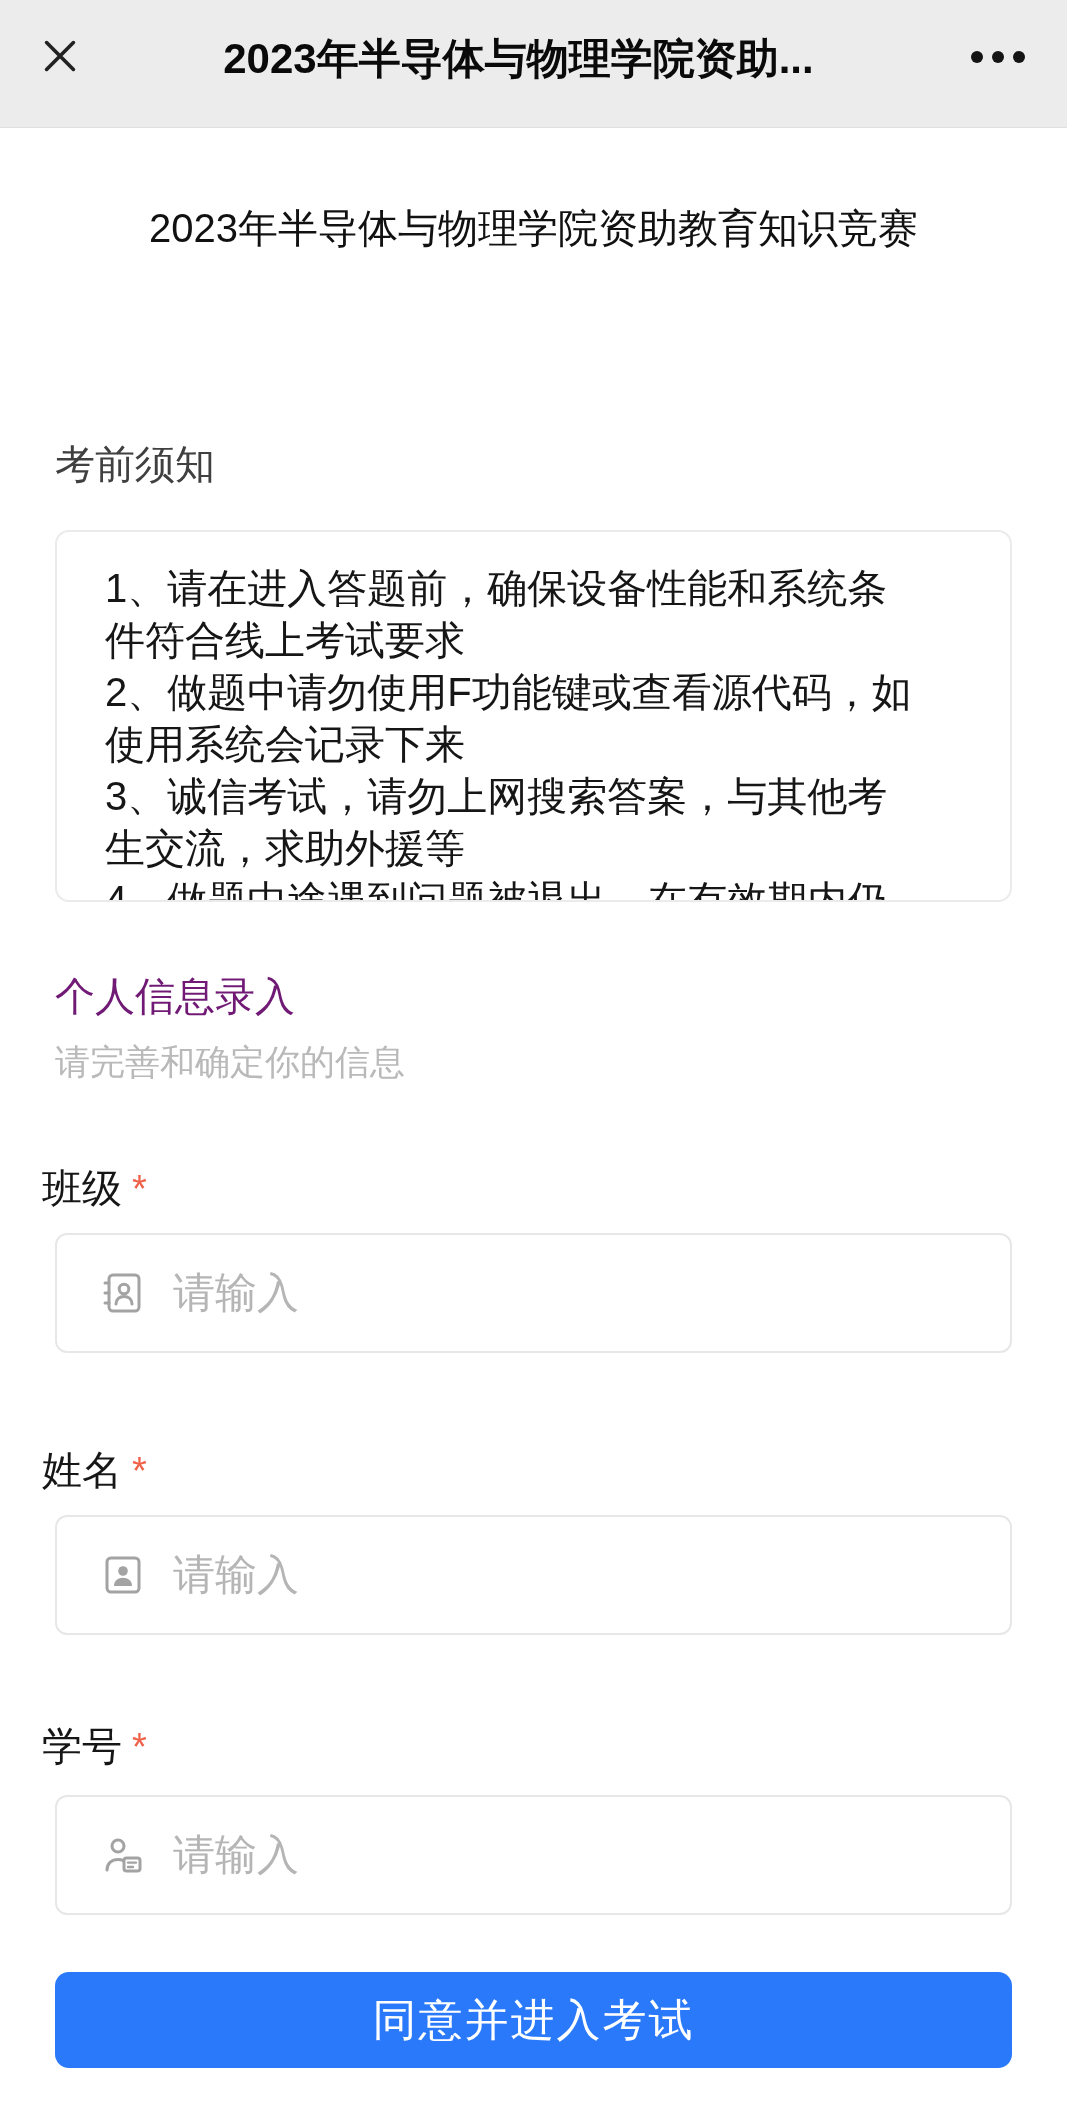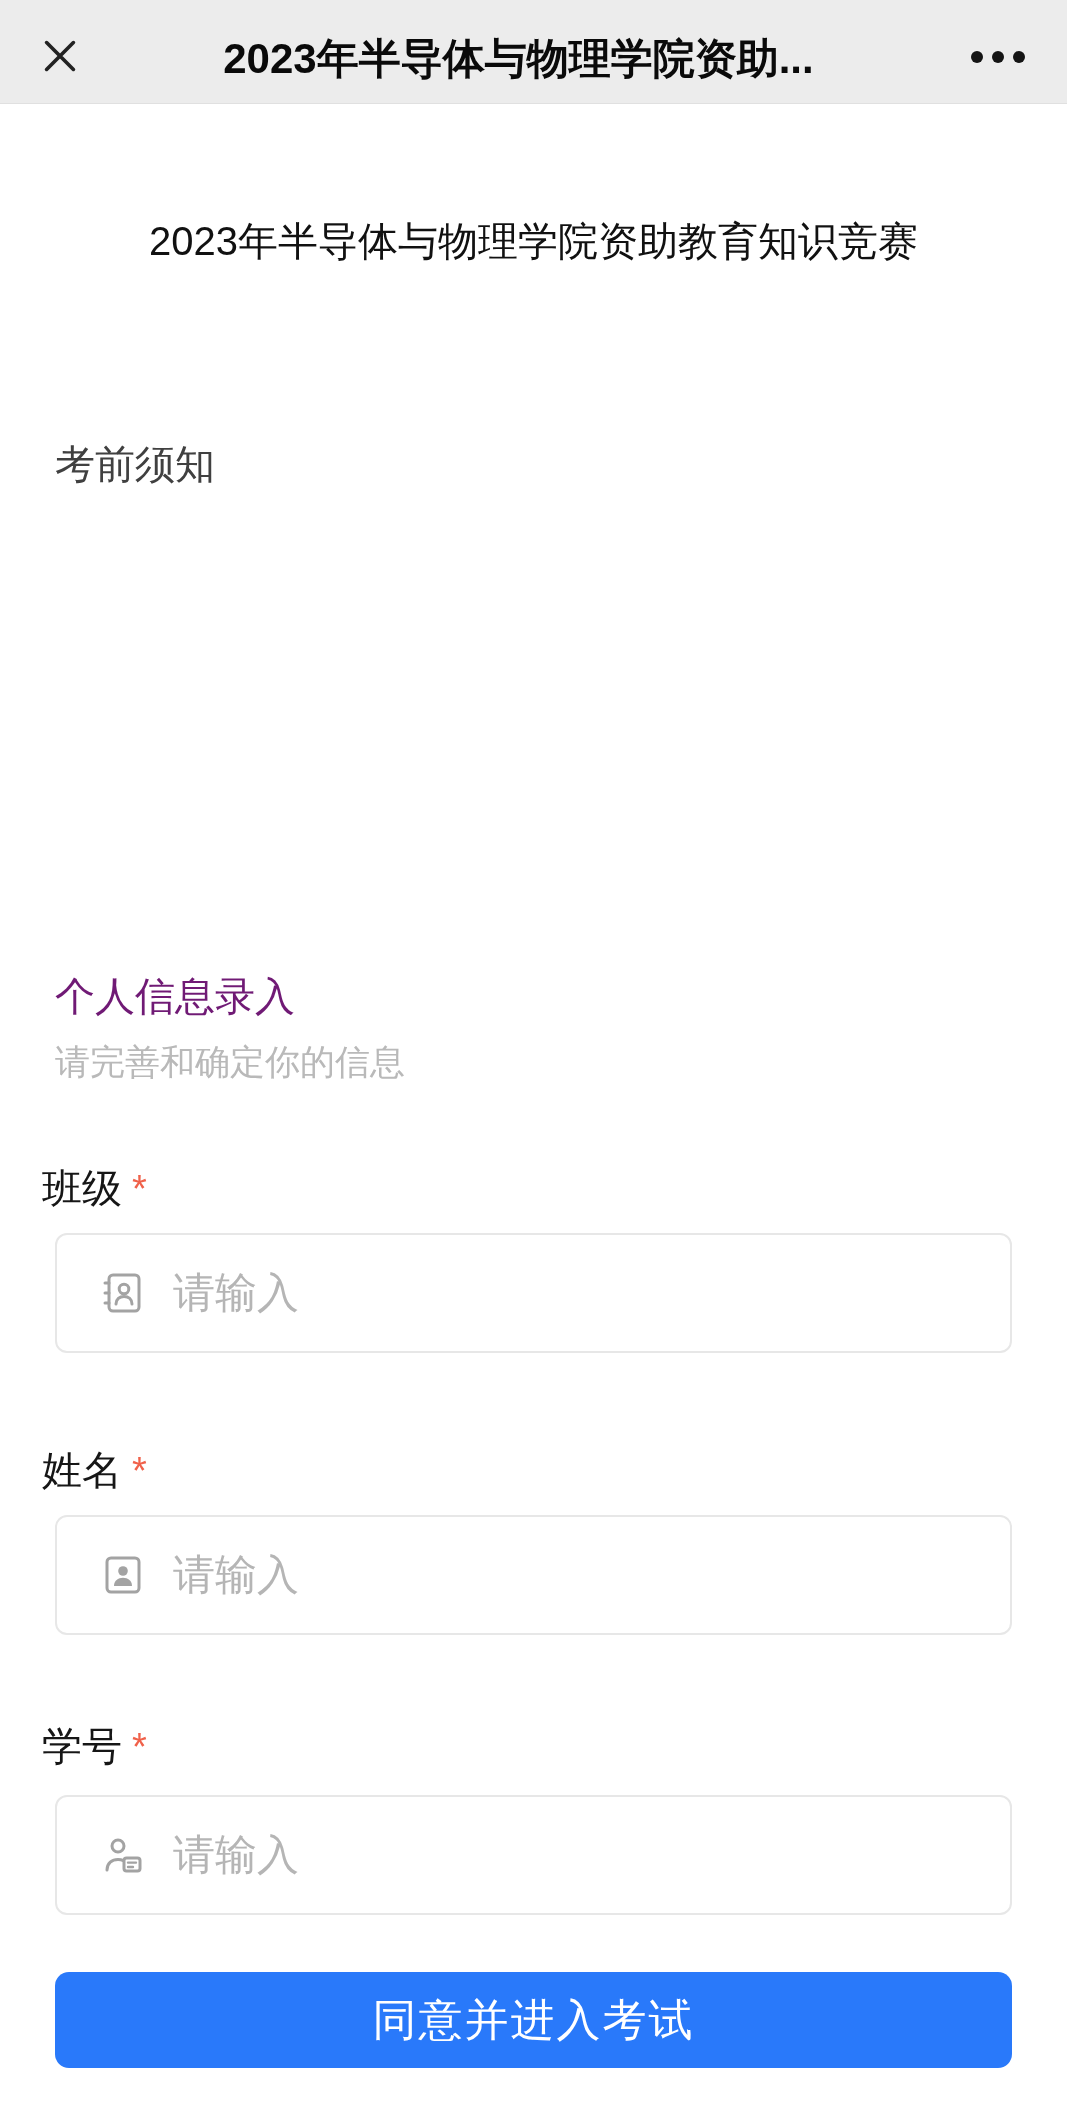--- a/index.html
+++ b/index.html
@@ -11,21 +11,21 @@
     background: #ffffff;
     font-family: "Liberation Sans", "DejaVu Sans", sans-serif;
     color: #111111;
     overflow: hidden;
   }
 
   
   .header {
     position: absolute;
     top: 0; left: 0; right: 0;
-    height: 104px;
+    height: 128px;
     background: #ececec;
     border-bottom: 1px solid #e0e0e0;
   }
   .close-btn {
     position: absolute;
     left: 34px; top: 30px;
     width: 52px; height: 52px;
     display: flex; align-items: center; justify-content: center;
     cursor: pointer;
   }
@@ -50,21 +50,21 @@
   }
   .more-btn .dot {
     width: 12px; height: 12px;
     border-radius: 50%;
     background: #141414;
   }
 
   
   .page-title {
     position: absolute;
-    top: 213px; left: 40px; right: 40px;
+    top: 200px; left: 40px; right: 40px;
     text-align: center;
     font-size: 40px;
     line-height: 56px;
     font-weight: 500;
     color: #111111;
   }
 
   
   .notice-heading {
     position: absolute;
@@ -194,20 +194,29 @@
     <div class="more-btn">
       <span class="dot"></span>
       <span class="dot"></span>
       <span class="dot"></span>
     </div>
   </div>
 
   <div class="page-title">2023年半导体与物理学院资助教育知识竞赛</div>
 
   <div class="notice-heading">考前须知</div>
+  <div class="notice-box">
+    <div class="notice-item">1、请在进入答题前，确保设备性能和系统条
+件符合线上考试要求</div>
+    <div class="notice-item">2、做题中请勿使用F功能键或查看源代码，如
+使用系统会记录下来</div>
+    <div class="notice-item">3、诚信考试，请勿上网搜索答案，与其他考
+生交流，求助外援等</div>
+    <div class="notice-item">4、做题中途遇到问题被退出，在有效期内仍</div>
+  </div>
 
   <div class="section-title">个人信息录入</div>
   <div class="section-subtitle">请完善和确定你的信息</div>
 
   <div class="field-label label-1">
     <span>班级</span><span class="req">*</span>
   </div>
   <div class="input-box input-1">
     <span class="field-icon">
       <svg width="48" height="48" viewBox="0 0 24 24" fill="none" stroke="#a3a3a3" stroke-width="1.5">

